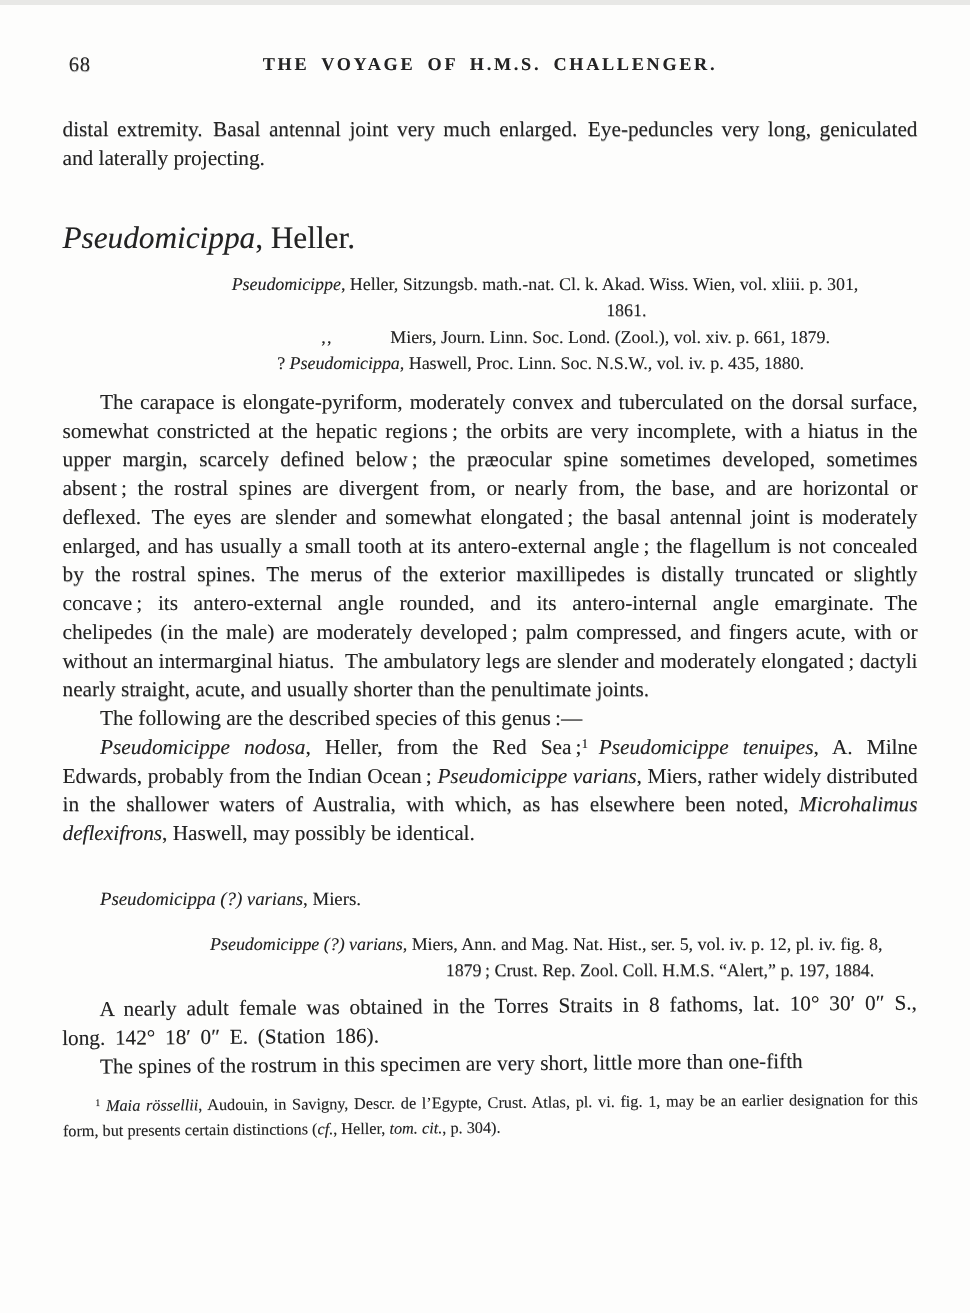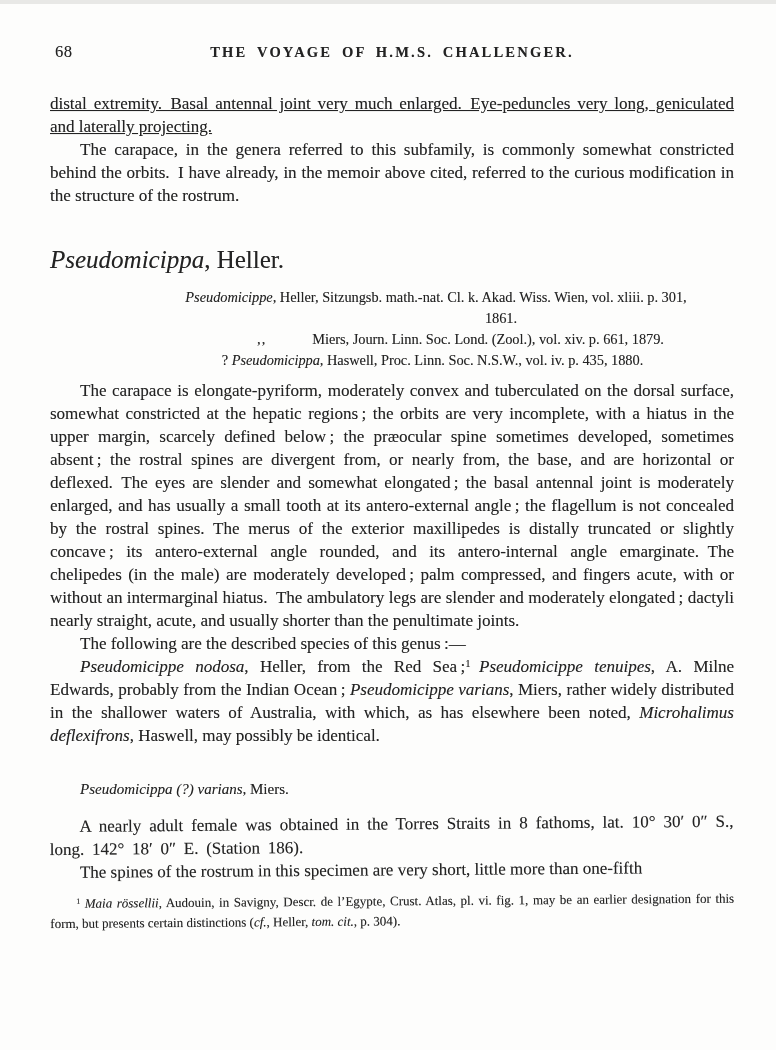--- a/index.html
+++ b/index.html
@@ -41,21 +41,21 @@
     word-spacing: 4px;
     padding-top: 2px;
   }
   .body-para {
     margin: 0;
     font-size: 17px;
     line-height: 23px;
     text-align: justify;
     text-indent: 30px;
   }
-  .no-indent { text-indent: 0; text-decoration: underline; }
+  .no-indent { text-indent: 0; }
   .loose { word-spacing: 3.5px; }
   .genus-heading {
     margin: 40px 0 14px 0;
     font-size: 25px;
     font-weight: normal;
     line-height: 26px;
     text-align: left;
   }
   .species-heading {
     margin: 30px 0 14px 0;
@@ -105,37 +105,40 @@
 <body>
 
 <div class="page">
 
   <header class="page-header">
     <span class="page-number">68</span>
     <span class="running-title">THE VOYAGE OF H.M.S. CHALLENGER.</span>
   </header>
 
   <p class="body-para no-indent"><span>distal extremity. Basal antennal joint very much enlarged. Eye-peduncles very long, geniculated and laterally projecting.</span></p>
-  <p class="body-para"><span>The carapace, in the genera referred to this subfamily, is commonly somewhat constricted behind the orbits. I have already, in the memoir above cited, referred to the curious modification in the structure of the rostrum.</span></p>
 
   <h2 class="genus-heading"><span class="it">Pseudomicippa</span><span>, Heller.</span></h2>
 
   <div class="synonymy">
     <p class="syn-line syn1-l1"><span class="it">Pseudomicippe</span><span>, Heller, Sitzungsb. math.-nat. Cl. k. Akad. Wiss. Wien, vol. xliii. p. 301,</span></p>
     <p class="syn-line syn1-l2"><span>1861.</span></p>
     <p class="syn-line syn1-l3"><span class="ditto">,,</span><span>Miers, Journ. Linn. Soc. Lond. (Zool.), vol. xiv. p. 661, 1879.</span></p>
     <p class="syn-line syn1-l4"><span>? </span><span class="it">Pseudomicippa</span><span>, Haswell, Proc. Linn. Soc. N.S.W., vol. iv. p. 435, 1880.</span></p>
   </div>
 
   <p class="body-para"><span>The carapace is elongate-pyriform, moderately convex and tuberculated on the dorsal surface, somewhat constricted at the hepatic regions ; the orbits are very incomplete, with a hiatus in the upper margin, scarcely defined below ; the præocular spine sometimes developed, sometimes absent ; the rostral spines are divergent from, or nearly from, the base, and are horizontal or deflexed. The eyes are slender and somewhat elongated ; the basal antennal joint is moderately enlarged, and has usually a small tooth at its antero-external angle ; the flagellum is not concealed by the rostral spines. The merus of the exterior maxillipedes is distally truncated or slightly concave ; its antero-external angle rounded, and its antero-internal angle emarginate. The chelipedes (in the male) are moderately developed ; palm compressed, and fingers acute, with or without an intermarginal hiatus. The ambulatory legs are slender and moderately elongated ; dactyli nearly straight, acute, and usually shorter than the penultimate joints.</span></p>
   <p class="body-para"><span>The following are the described species of this genus :—</span></p>
   <p class="body-para"><span class="it">Pseudomicippe nodosa</span><span>, Heller, from the Red Sea ;</span><sup>1</sup><span> </span><span class="it">Pseudomicippe tenuipes</span><span>, A. Milne Edwards, probably from the Indian Ocean ; </span><span class="it">Pseudomicippe varians</span><span>, Miers, rather widely distributed in the shallower waters of Australia, with which, as has elsewhere been noted, </span><span class="it">Microhalimus deflexifrons</span><span>, Haswell, may possibly be identical.</span></p>
 
   <h3 class="species-heading"><span class="it">Pseudomicippa (?) varians</span><span>, Miers.</span></h3>
 
+  <div class="synonymy">
+    <p class="syn-line syn2-l1"><span class="it">Pseudomicippe (?) varians</span><span>, Miers, Ann. and Mag. Nat. Hist., ser. 5, vol. iv. p. 12, pl. iv. fig. 8,</span></p>
+    <p class="syn-line syn2-l2"><span>1879 ; Crust. Rep. Zool. Coll. H.M.S. “Alert,” p. 197, 1884.</span></p>
+  </div>
 
   <div class="tilt">
     <p class="body-para loose"><span>A nearly adult female was obtained in the Torres Straits in 8 fathoms, lat. 10° 30′ 0″ S., long. 142° 18′ 0″ E. (Station 186).</span></p>
     <p class="body-para"><span>The spines of the rostrum in this specimen are very short, little more than one-fifth</span></p>
     <p class="footnote"><sup>1</sup><span> </span><span class="it">Maia rössellii</span><span>, Audouin, in Savigny, Descr. de l’Egypte, Crust. Atlas, pl. vi. fig. 1, may be an earlier designation for this form, but presents certain distinctions (</span><span class="it">cf.</span><span>, Heller, </span><span class="it">tom. cit.</span><span>, p. 304).</span></p>
   </div>
 
 </div>
 
 </body></html>

